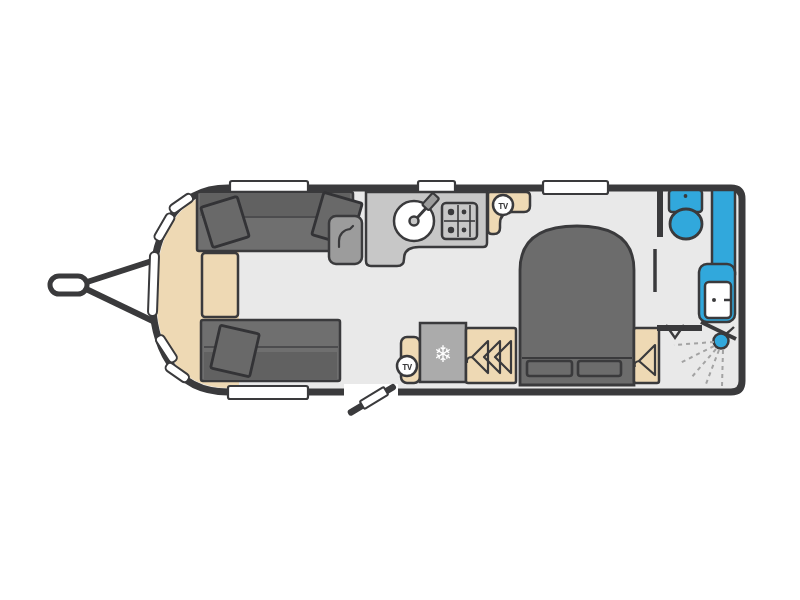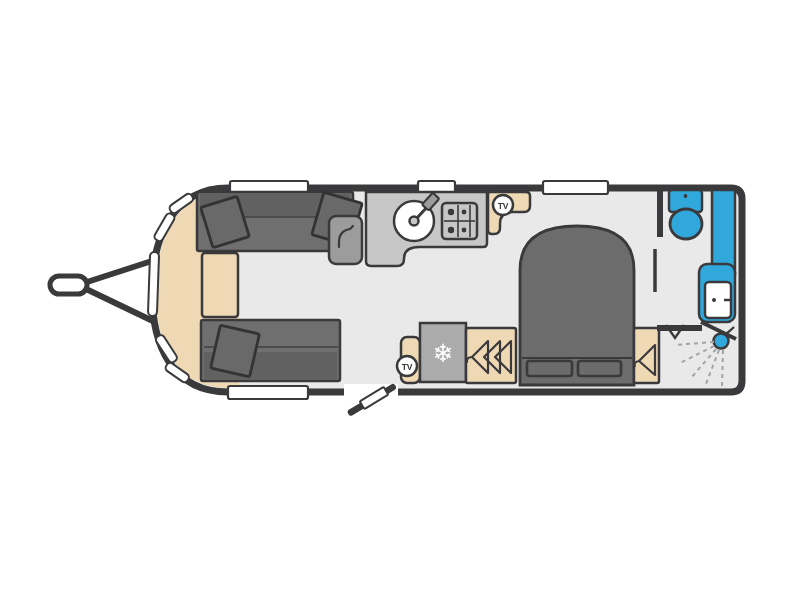--- a/index.html
+++ b/index.html
@@ -1,17 +1,17 @@
 <!DOCTYPE html>
 <html><head>
 <meta charset="utf-8">
 <style>
   html,body{margin:0;padding:0;background:#ffffff;}
   .canvas{position:relative;width:800px;height:600px;background:#ffffff;overflow:hidden;
-          font-family:Liberation Sans, sans-serif;border-radius:19px;}
+          font-family:Liberation Mono, monospace;border-radius:19px;}
   svg{position:absolute;left:0;top:0;}
   .outline   {stroke:#3a3a3c;fill:none;}
   .floor     {fill:#e9e9e9;}
   .beige     {fill:#eed9b4;}
   .sofa      {fill:#6f6f6f;}
   .sofaback  {fill:#616161;}
   .pillow    {fill:#696969;stroke:#333336;}
   .bed       {fill:#6c6c6c;}
   .counter   {fill:#c7c7c7;}
   .cabgray   {fill:#9c9c9c;}

